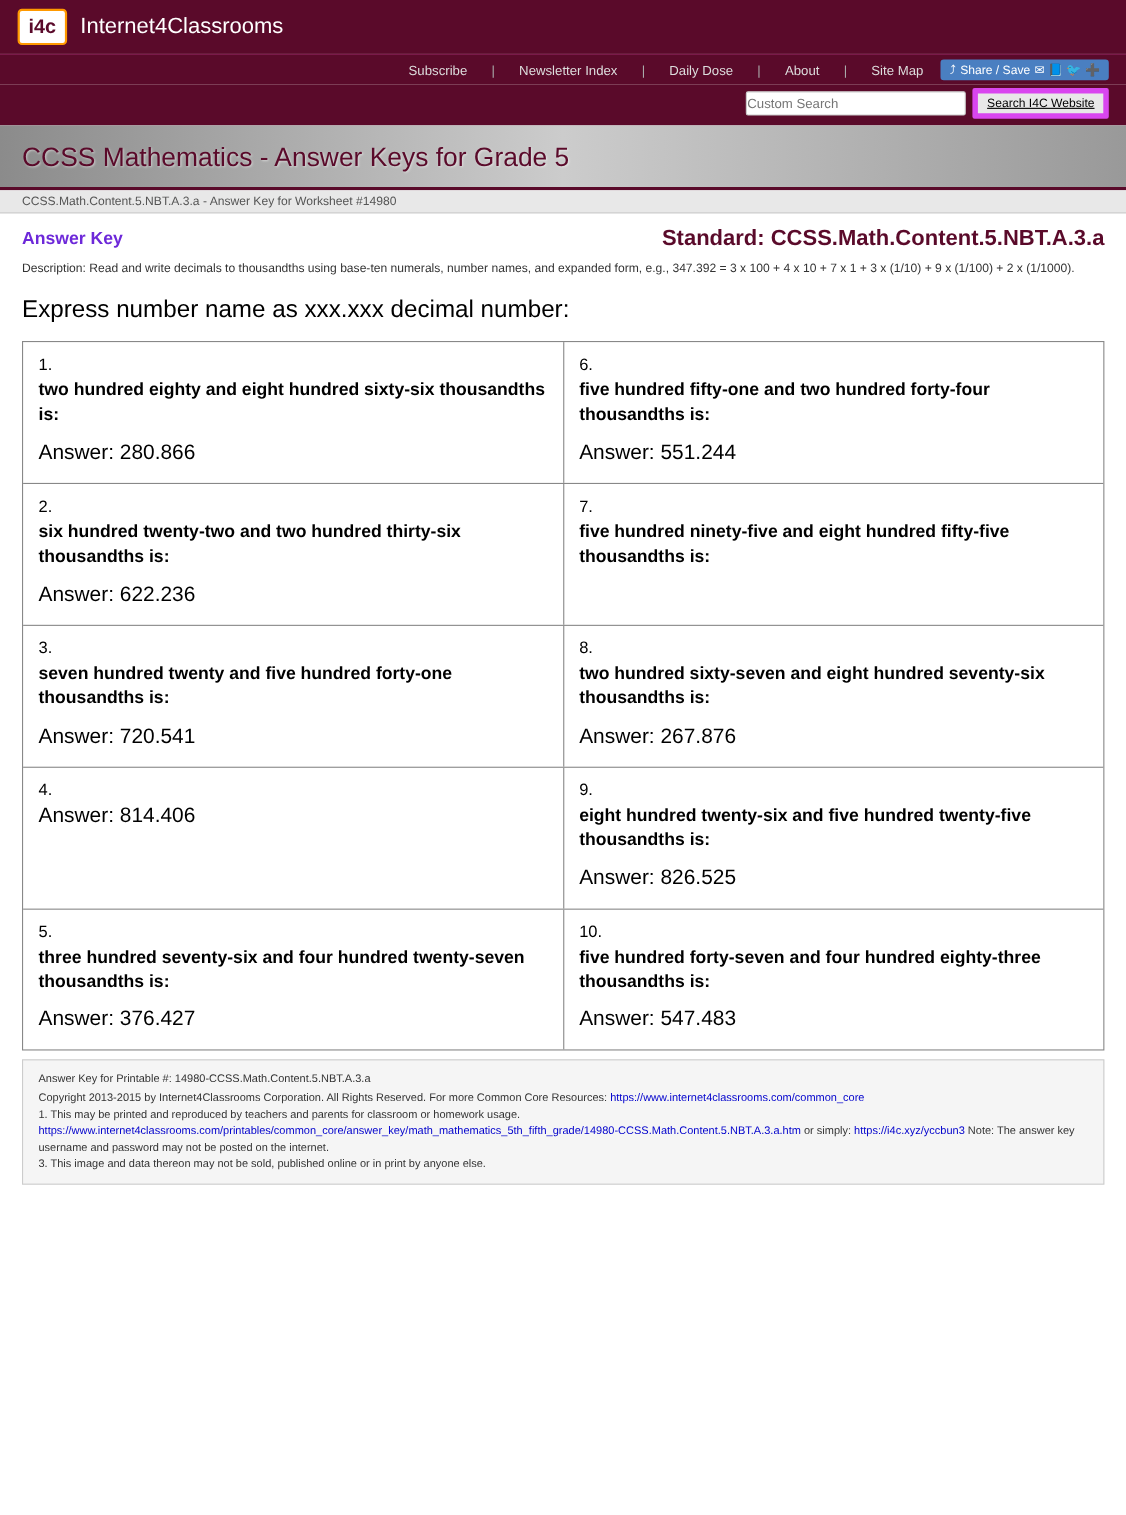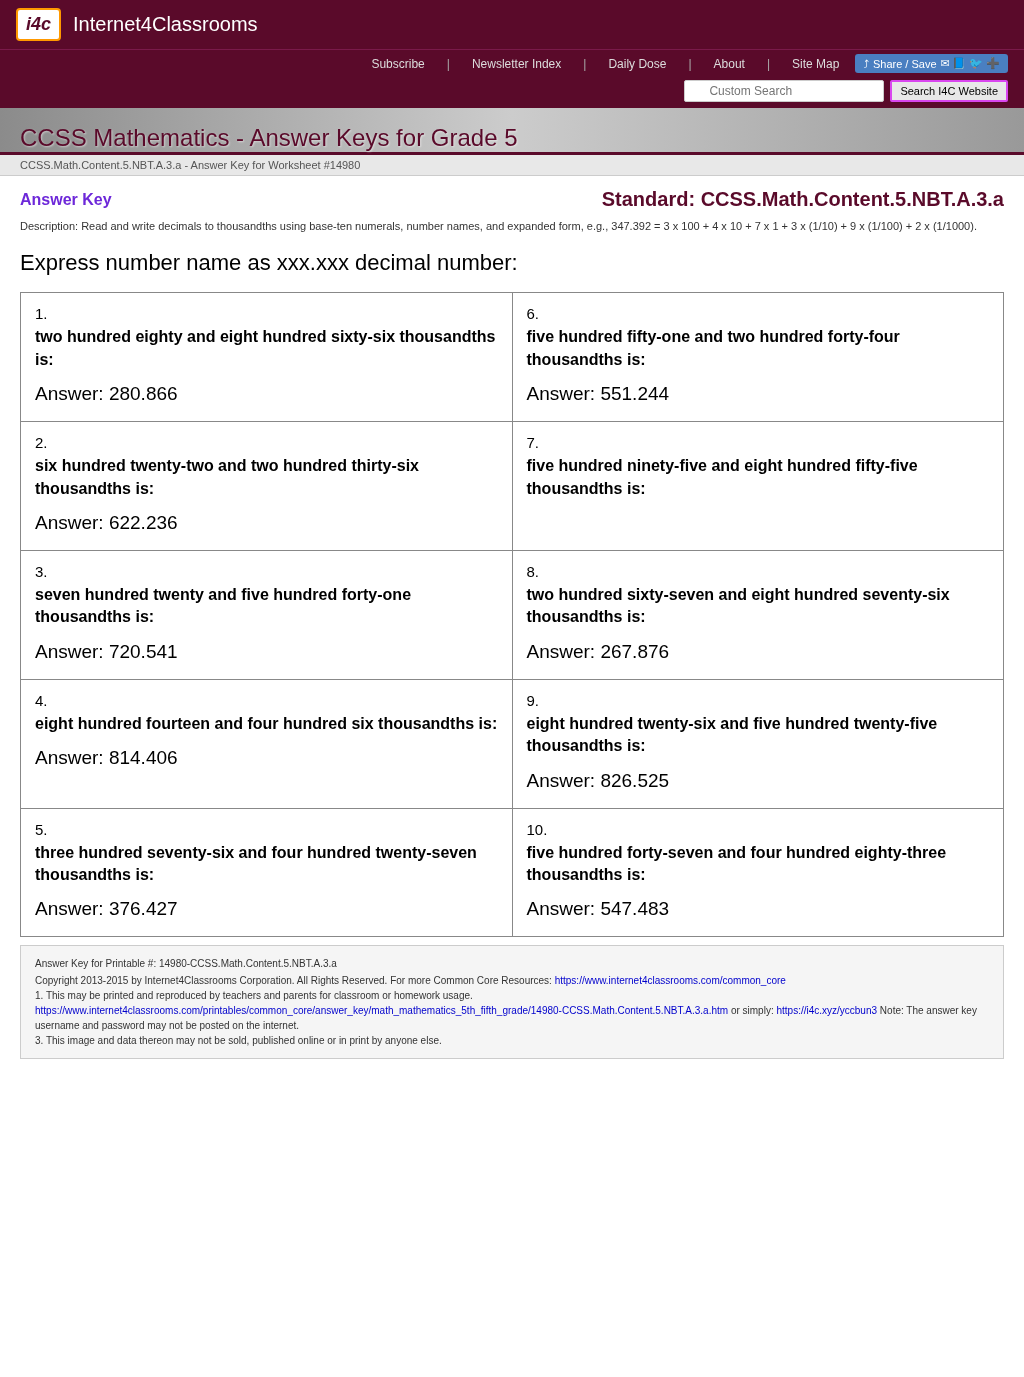--- a/index.html
+++ b/index.html
@@ -18,21 +18,20 @@
       border-radius: 4px;
       padding: 4px 8px;
       display: flex;
       align-items: center;
       margin-right: 12px;
     }
     #logo-i4c {
       color: #5a0a2a;
       font-weight: bold;
       font-size: 18px;
-      font-style: italic;
     }
     #logo-text {
       color: #fff;
       font-size: 20px;
       font-weight: normal;
     }
 
     
     #nav-bar {
       background: #5a0a2a;
@@ -78,38 +77,39 @@
     #search-bar {
       background: #5a0a2a;
       display: flex;
       justify-content: flex-end;
       align-items: center;
       padding: 3px 16px 6px;
       gap: 6px;
     }
     #search-input {
       width: 200px;
-      padding: 3px 24px;
+      padding: 3px 0;
       font-size: 12px;
       border: 1px solid #ccc;
       border-radius: 2px;
     }
     #search-button {
       background: #e8e8e8;
-      border: 2px solid #d946ef;
+      border: 5px solid #d946ef;
       padding: 3px 8px;
       font-size: 11px;
       cursor: pointer;
       border-radius: 2px;
+      text-decoration: underline;
     }
 
     
     #banner {
       background: linear-gradient(to right, #8b8b8b, #ccc, #999);
-      padding: 16px 20px 0;
+      padding: 16px 20px 12px;
       border-bottom: 3px solid #5a0a2a;
     }
     #page-title {
       color: #5a0a2a;
       font-size: 24px;
       font-weight: normal;
       text-shadow: 1px 1px 2px rgba(255,255,255,0.5);
     }
 
     
@@ -301,21 +301,20 @@
       <div class="q-cell">
         <div class="q-num">8.</div>
         <div class="q-text">two hundred sixty-seven and eight hundred seventy-six thousandths is:</div>
         <div class="q-answer">Answer: 267.876</div>
       </div>
     </div>
 
     <div class="q-row">
       <div class="q-cell">
         <div class="q-num">4.</div>
-        <div class="q-text">eight hundred fourteen and four hundred six thousandths is:</div>
         <div class="q-answer">Answer: 814.406</div>
       </div>
       <div class="q-cell">
         <div class="q-num">9.</div>
         <div class="q-text">eight hundred twenty-six and five hundred twenty-five thousandths is:</div>
         <div class="q-answer">Answer: 826.525</div>
       </div>
     </div>
 
     <div class="q-row">

